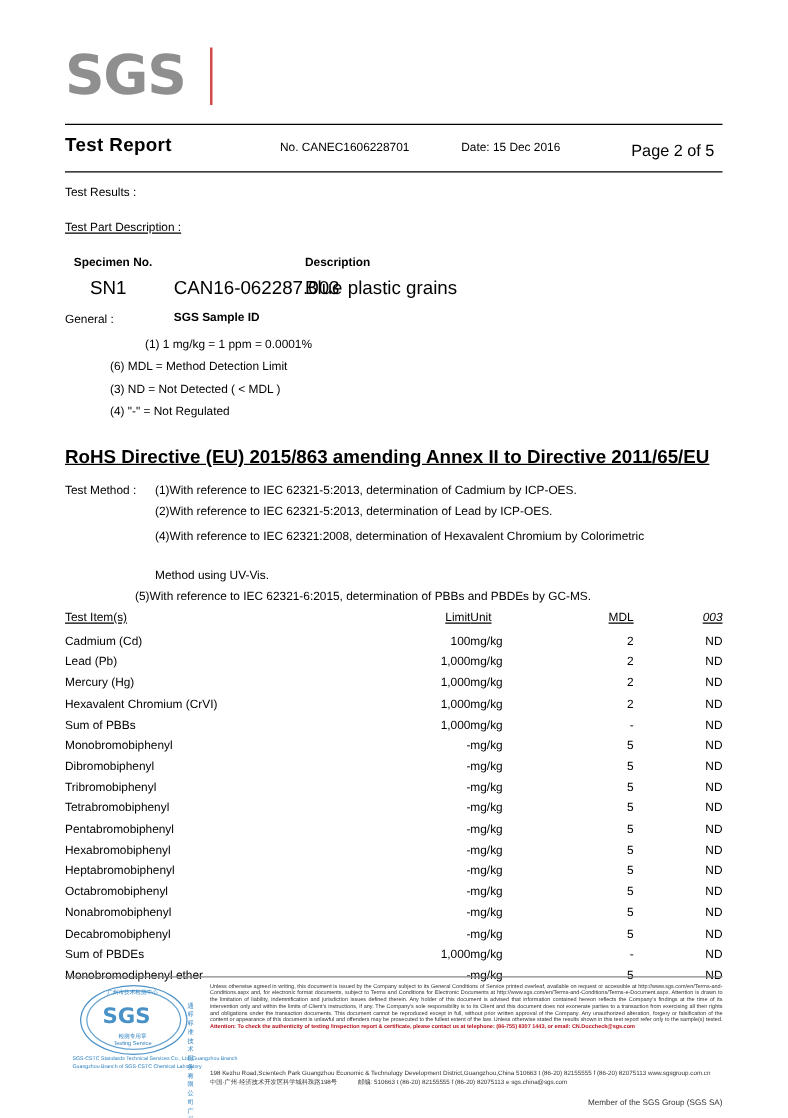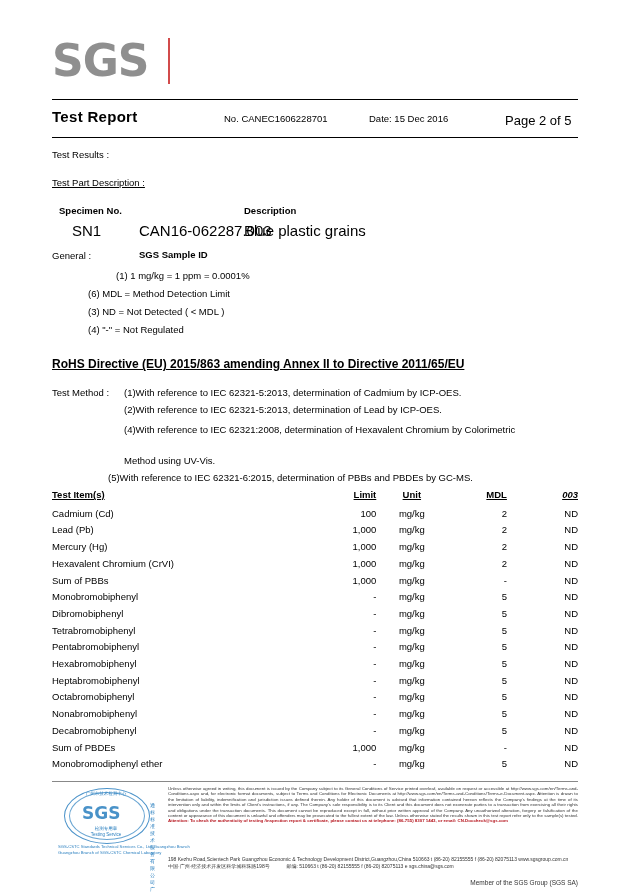--- a/index.html
+++ b/index.html
@@ -84,21 +84,21 @@
   
   .lbl {
     position: absolute;
     font-size: 9.5px;
     white-space: pre;
   }
   .u { text-decoration: underline; }
 
   .sec-head {
     position: absolute;
-    font-size: 12px;
+    font-size: 15px;
     font-weight: bold;
     text-decoration: underline;
     white-space: pre;
   }
   
   .spec-h { position: absolute; font-size: 9.5px; font-weight: bold; }
   .spec-v { position: absolute; font-size: 15px; }
 
   
   .tbl {
@@ -112,25 +112,25 @@
     border-collapse: collapse;
     width: 100%;
   }
   .tbl th, .tbl td {
     padding: 0;
     font-weight: normal;
     font-size: 9.5px;
     line-height: 16.7px;
     white-space: nowrap;
   }
-  .tbl thead th { font-weight: bold; }
+  .tbl thead th { font-weight: normal; }
   .th-u { text-decoration: underline; }
   .col-item { text-align: left; width: 205px; padding-left: 5px; }
   .col-limit { text-align: right; width: 78px; }
-  .col-unit  { text-align: center; width: 62px; padding-right: 10px;}
+  .col-unit  { text-align: left; width: 62px; padding-right: 10px;}
   .col-mdl   { text-align: right; width: 52px; }
   .col-res   { text-align: right; width: 62px; padding-right: 18px;}
   .hdr-row th { padding-bottom: 2px; }
   .res-hdr { font-style: italic; text-decoration: underline; }
 
   
   .footer-rule {
     position: absolute;
     left: 52px;
     right: 52px;
@@ -337,20 +337,27 @@
           </tr>
           <tr>
             <td class="col-item">Monobromobiphenyl</td>
             <td class="col-limit">-</td>
             <td class="col-unit">mg/kg</td>
             <td class="col-mdl">5</td>
             <td class="col-res">ND</td>
           </tr>
           <tr>
             <td class="col-item">Dibromobiphenyl</td>
+            <td class="col-limit">-</td>
+            <td class="col-unit">mg/kg</td>
+            <td class="col-mdl">5</td>
+            <td class="col-res">ND</td>
+          </tr>
+          <tr>
+            <td class="col-item">Tribromobiphenyl</td>
             <td class="col-limit">-</td>
             <td class="col-unit">mg/kg</td>
             <td class="col-mdl">5</td>
             <td class="col-res">ND</td>
           </tr>
           <tr>
             <td class="col-item">Tetrabromobiphenyl</td>
             <td class="col-limit">-</td>
             <td class="col-unit">mg/kg</td>
             <td class="col-mdl">5</td>

